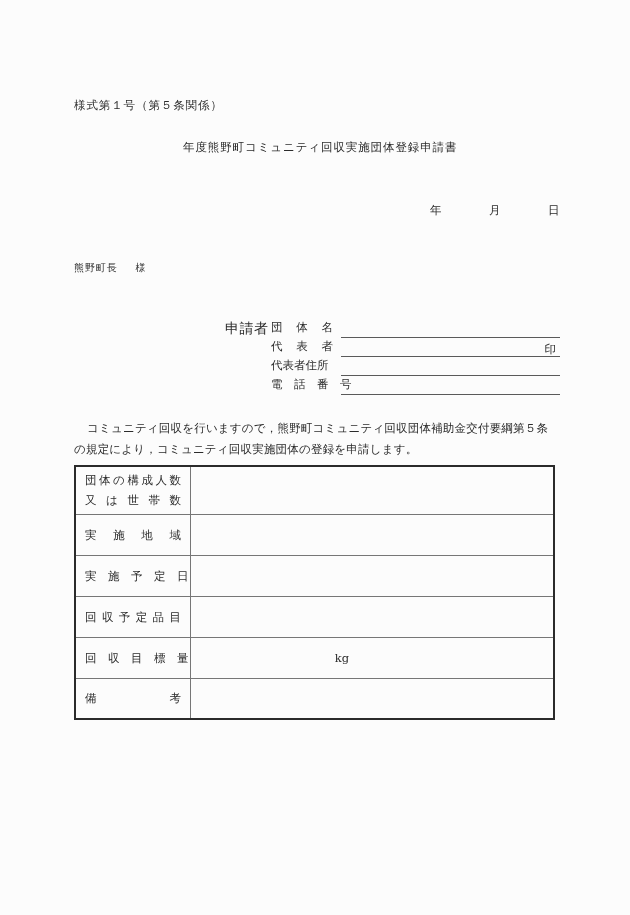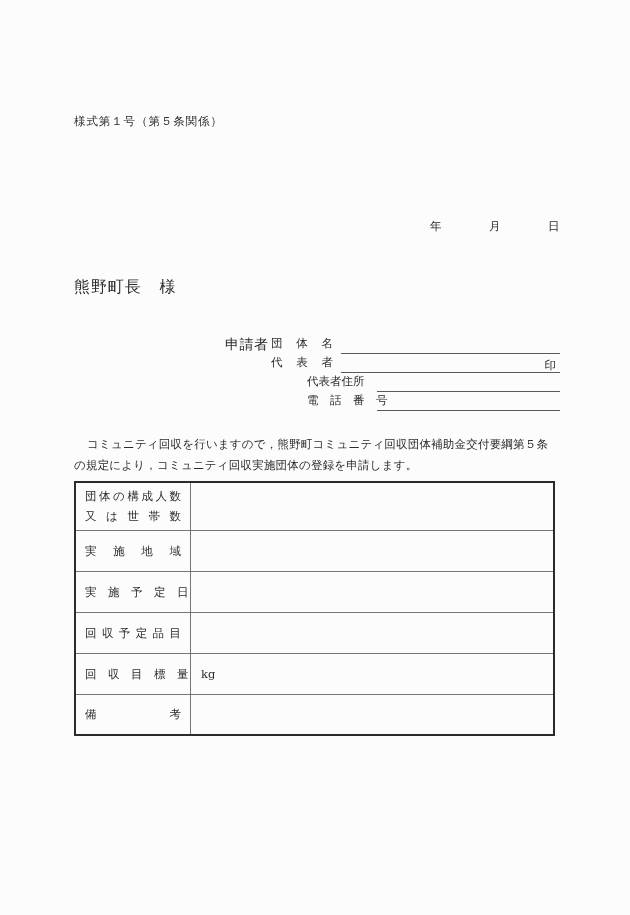--- a/index.html
+++ b/index.html
@@ -12,21 +12,21 @@
     background: #fcfcfc;
     font-family: "DejaVu Serif", "Liberation Serif", serif;
     color: #2b2b2b;
     position: relative;
     overflow: hidden;
     -webkit-font-smoothing: antialiased;
   }
 
   .page {
     position: absolute;
-    left: 0; top: 16px;
+    left: 0; top: 0;
     width: 630px;
     height: 802px;
   }
 
   
   .form-no {
     position: absolute;
     left: 74px;
     top: 98px;
     font-size: 11.5px;
@@ -55,21 +55,21 @@
     justify-content: space-between;
     white-space: nowrap;
   }
   .date-line span { letter-spacing: 0.5px; }
 
   
   .addressee {
     position: absolute;
     left: 74px;
     top: 261px;
-    font-size: 16px;
+    font-size: 10px;
     letter-spacing: 0.9px;
     white-space: nowrap;
   }
   .addressee .sama { margin-left: 18px; }
 
   
   .applicant-block {
     position: absolute;
     left: 225px;
     top: 320px;
@@ -92,21 +92,20 @@
     width: 62px;
     font-size: 11.5px;
     flex: 0 0 auto;
     text-align: justify;
     text-align-last: justify;
     white-space: nowrap;
   }
   .applicant-label.tight {
     letter-spacing: 0px;
     text-align-last: left;
-    margin-left: 36px;
   }
   .field-line {
     flex: 1 1 auto;
     position: relative;
     height: 17px;
     margin-left: 8px;
     border-bottom: 1px solid #5a5a5a;
   }
   .seal-mark {
     position: absolute;
@@ -159,33 +158,34 @@
     padding-top: 3px;
     padding-bottom: 3px;
   }
   .form-table .label-cell .ln { display: block; }
   .form-table .value-cell {
     font-size: 11.5px;
     padding: 0 10px;
   }
   .form-table .unit {
     display: block;
-    text-align: left;
+    text-align: center;
     padding-right: 60px;
   }
   .row-tall { height: 48px; }
   .row-std  { height: 41px; }
 </style>
 </head>
 <body>
 
 <div class="page">
 
   <div class="form-no">様式第１号（第５条関係）</div>
 
+  <div class="doc-title">年度熊野町コミュニティ回収実施団体登録申請書</div>
 
   <div class="date-line">
     <span>年</span>
     <span>月</span>
     <span>日</span>
   </div>
 
   <div class="addressee">
     <span>熊野町長</span><span class="sama">様</span>
   </div>

